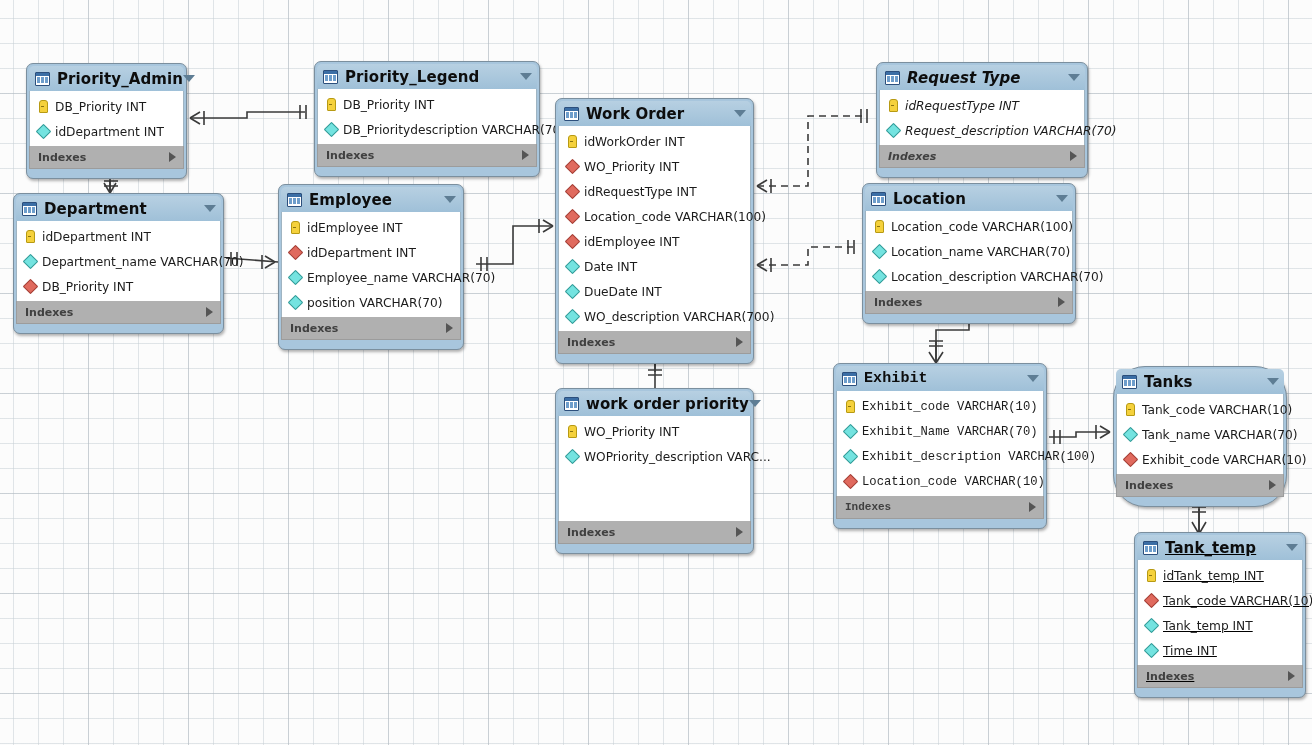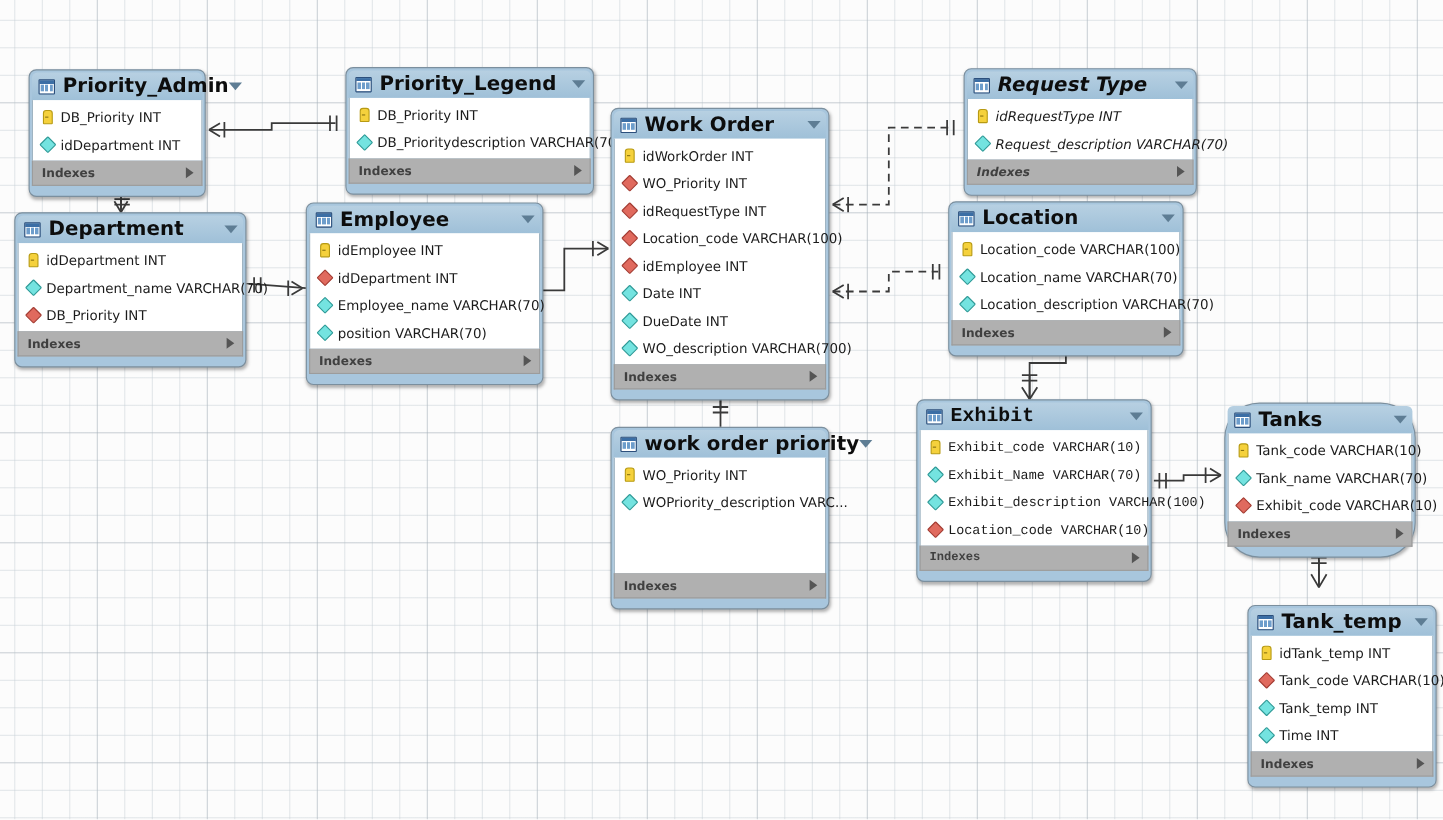--- a/index.html
+++ b/index.html
@@ -53,21 +53,21 @@
     background:
       linear-gradient(to bottom,#3b6ea5 0 3px,#ffffff 3px 100%);
     position:relative;
   }
   .tbl .hdr .ticon:after{
     content:"";position:absolute;left:1px;right:1px;top:4px;height:6px;
     background:
       linear-gradient(to right,#6d9dcb 0 3px,transparent 3px 4px,#6d9dcb 4px 7px,transparent 7px 8px,#6d9dcb 8px 11px);
   }
   .tbl .hdr .tname{
-    font-size:18px;font-weight:bold;color:#0d0d0d;
+    font-size:15px;font-weight:bold;color:#0d0d0d;
     white-space:nowrap;letter-spacing:0.1px;
   }
   .tbl .hdr .caret{
     margin-left:auto;width:0;height:0;
     border-left:6px solid transparent;border-right:6px solid transparent;
     border-top:7px solid #5e7d94;
   }
   .tbl .body{
     background:#ffffff;
     border-left:1px solid #9fb4c2;border-right:1px solid #9fb4c2;
@@ -240,21 +240,21 @@
         <div class="col">
           <span class="ci fk"></span>
           <span>DB_Priority INT</span>
         </div>
       </div>
       <div class="idx">
         <span>Indexes</span>
         <span class="arw"></span>
       </div>
     </div>
-    <div class="tbl" style="left: 278px; top: 184px; width: 216px;">
+    <div class="tbl" style="left: 278px; top: 184px; width: 186px;">
       <div class="hdr">
         <span class="ticon"></span>
         <span class="tname">Employee</span>
         <span class="caret"></span>
       </div>
       <div class="body">
         <div class="col">
           <span class="ci pk"></span>
           <span>idEmployee INT</span>
         </div>
@@ -437,21 +437,21 @@
         <div class="col">
           <span class="ci fk"></span>
           <span>Exhibit_code VARCHAR(10)</span>
         </div>
       </div>
       <div class="idx">
         <span>Indexes</span>
         <span class="arw"></span>
       </div>
     </div>
-    <div class="tbl" style="left: 1134px; top: 550px; width: 172px;">
+    <div class="tbl" style="left: 1134px; top: 532px; width: 172px; text-decoration: underline;">
       <div class="hdr">
         <span class="ticon"></span>
         <span class="tname">Tank_temp</span>
         <span class="caret"></span>
       </div>
       <div class="body">
         <div class="col">
           <span class="ci pk"></span>
           <span>idTank_temp INT</span>
         </div>

